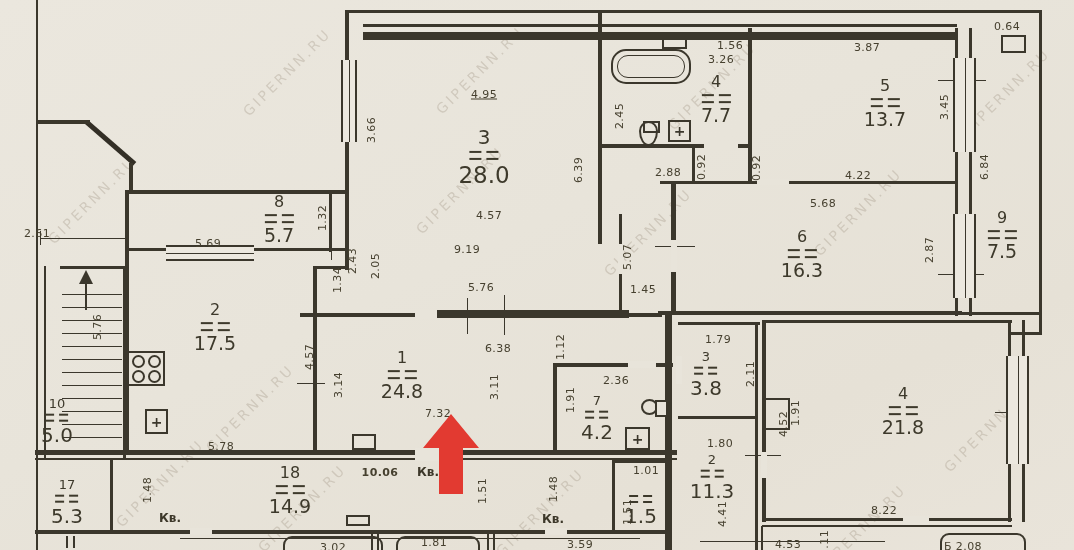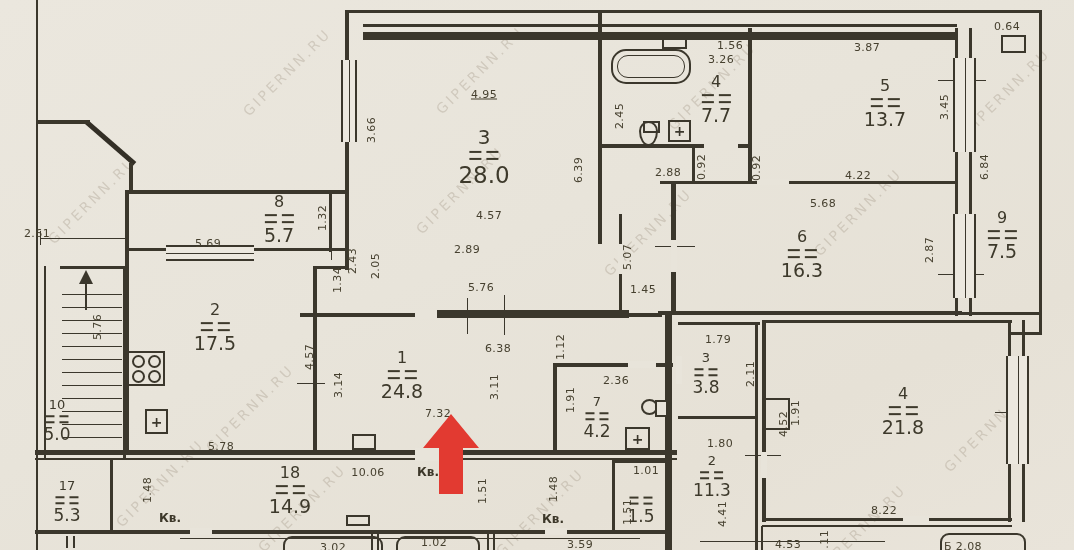--- a/index.html
+++ b/index.html
@@ -23,21 +23,21 @@
   .dim.v{transform:translate(-50%,-50%) rotate(-90deg);}
   .kv{position:absolute;transform:translate(-50%,-50%);font-size:12px;font-weight:bold;
       color:#3d382a;white-space:nowrap;z-index:20;}
   .wm{position:absolute;transform:translate(-50%,-50%) rotate(-45deg);font-size:14px;
       letter-spacing:3px;white-space:nowrap;z-index:5;opacity:.55;}
   .room{position:absolute;transform:translate(-50%,-50%);display:flex;flex-direction:column;
         align-items:center;gap:1px;color:#3d392b;z-index:21;line-height:1.05;text-align:center;}
   .room .num{}
   .room.lg .num{font-size:20px;} .room.lg .ar{font-size:23px;}
   .room.md .num{font-size:16px;} .room.md .ar{font-size:19px;}
-  .room.sm .num{font-size:13px;} .room.sm .ar{font-size:17px;}
+  .room.sm .num{font-size:13px;} .room.sm .ar{font-size:20px;}
   .eq{display:flex;gap:5px;margin:2px 0;}
   .eq i{display:block;width:12px;height:5px;border-top:2px solid #3d392b;border-bottom:2px solid #3d392b;}
   .room.sm .eq i{width:9px;height:4px;}
   .icon{position:absolute;border:2px solid #3b372c;z-index:13;background:transparent;box-sizing:border-box;}
   .icon.sink{display:flex;align-items:center;justify-content:center;font-size:14px;color:#3b372c;font-weight:bold;}
   .icon.tub{border-radius:15px;}
   .icon.tub::after{content:'';position:absolute;left:4px;top:4px;right:4px;bottom:4px;
        border:1.5px solid #3b372c;border-radius:11px;}
   .icon.toiletv::before{content:'';position:absolute;left:2px;top:-2px;width:13px;height:8px;border:2px solid #3b372c;}
   .icon.toiletv{border-radius:50% 50% 50% 50%/40% 40% 60% 60%;}
@@ -292,21 +292,21 @@
     <div class="win v" style="left: 953px; top: 58px; width: 19px; height: 94px; position: absolute;"></div>
     <div class="win v" style="left: 953px; top: 214px; width: 19px; height: 84px; position: absolute;"></div>
     <div class="win v" style="left: 1006px; top: 356px; width: 19px; height: 108px; position: absolute;"></div>
     <div class="balc" style="left: 283px; top: 536px; width: 96px; height: 34px; position: absolute;"></div>
     <div class="balc" style="left: 396px; top: 536px; width: 80px; height: 34px; position: absolute;"></div>
     <div class="balc" style="left: 940px; top: 533px; width: 82px; height: 34px; position: absolute;"></div>
     <div class="dim" style="left: 484px; top: 94px; position: absolute; text-decoration: underline;">4.95</div>
     <div class="dim v" style="left: 371px; top: 130px; position: absolute;">3.66</div>
     <div class="dim v" style="left: 578px; top: 170px; position: absolute;">6.39</div>
     <div class="dim" style="left: 489px; top: 215px; position: absolute;">4.57</div>
-    <div class="dim" style="left: 467px; top: 249px; position: absolute;">2.89</div>
+    <div class="dim" style="left: 467px; top: 249px; position: absolute;">9.19</div>
     <div class="dim v" style="left: 352px; top: 261px; position: absolute;">2.43</div>
     <div class="dim v" style="left: 375px; top: 266px; position: absolute;">2.05</div>
     <div class="dim" style="left: 481px; top: 287px; position: absolute;">5.76</div>
     <div class="dim v" style="left: 337px; top: 280px; position: absolute;">1.34</div>
     <div class="dim" style="left: 37px; top: 233px; position: absolute;">2.61</div>
     <div class="dim" style="left: 208px; top: 243px; position: absolute;">5.69</div>
     <div class="dim v" style="left: 322px; top: 218px; position: absolute;">1.32</div>
     <div class="dim v" style="left: 97px; top: 327px; position: absolute;">5.76</div>
     <div class="dim" style="left: 730px; top: 45px; position: absolute;">1.56</div>
     <div class="dim" style="left: 721px; top: 59px; position: absolute;">3.26</div>
@@ -337,27 +337,27 @@
     <div class="dim" style="left: 720px; top: 443px; position: absolute;">1.80</div>
     <div class="dim v" style="left: 722px; top: 514px; position: absolute;">4.41</div>
     <div class="dim v" style="left: 783px; top: 424px; position: absolute;">4.52</div>
     <div class="dim" style="left: 884px; top: 510px; position: absolute;">8.22</div>
     <div class="dim" style="left: 788px; top: 544px; position: absolute;">4.53</div>
     <div class="dim v" style="left: 824px; top: 543px; position: absolute;">1.11</div>
     <div class="dim" style="left: 963px; top: 546px; position: absolute;">Б 2.08</div>
     <div class="dim" style="left: 580px; top: 544px; position: absolute;">3.59</div>
     <div class="dim" style="left: 646px; top: 470px; position: absolute;">1.01</div>
     <div class="dim v" style="left: 627px; top: 512px; position: absolute;">1.51</div>
-    <div class="dim" style="left: 368px; top: 472px; position: absolute;">10.06</div>
+    <div class="dim" style="left: 380px; top: 472px; position: absolute; font-weight: bold;">10.06</div>
     <div class="dim v" style="left: 147px; top: 490px; position: absolute;">1.48</div>
     <div class="dim v" style="left: 482px; top: 491px; position: absolute;">1.51</div>
     <div class="dim v" style="left: 553px; top: 489px; position: absolute;">1.48</div>
     <div class="dim" style="left: 221px; top: 446px; position: absolute;">5.78</div>
     <div class="dim" style="left: 333px; top: 547px; position: absolute;">3.02</div>
-    <div class="dim" style="left: 434px; top: 542px; position: absolute;">1.02</div>
+    <div class="dim" style="left: 434px; top: 542px; position: absolute;">1.81</div>
     <div class="kv" style="left: 428px; top: 472px; position: absolute;">Кв.</div>
     <div class="kv" style="left: 170px; top: 518px; position: absolute;">Кв.</div>
     <div class="kv" style="left: 553px; top: 519px; position: absolute;">Кв.</div>
     <div class="wm" style="left: 92px; top: 200px; position: absolute; color: rgba(143, 130, 112, 0.5);">GIPERNN.RU</div>
     <div class="wm" style="left: 287px; top: 72px; position: absolute; color: rgba(143, 130, 112, 0.5);">GIPERNN.RU</div>
     <div class="wm" style="left: 480px; top: 70px; position: absolute; color: rgba(143, 130, 112, 0.5);">GIPERNN.RU</div>
     <div class="wm" style="left: 460px; top: 190px; position: absolute; color: rgba(143, 130, 112, 0.5);">GIPERNN.RU</div>
     <div class="wm" style="left: 250px; top: 408px; position: absolute; color: rgba(143, 130, 112, 0.5);">GIPERNN.RU</div>
     <div class="wm" style="left: 160px; top: 483px; position: absolute; color: rgba(143, 130, 112, 0.5);">GIPERNN.RU</div>
     <div class="wm" style="left: 302px; top: 508px; position: absolute; color: rgba(143, 130, 112, 0.5);">GIPERNN.RU</div>

